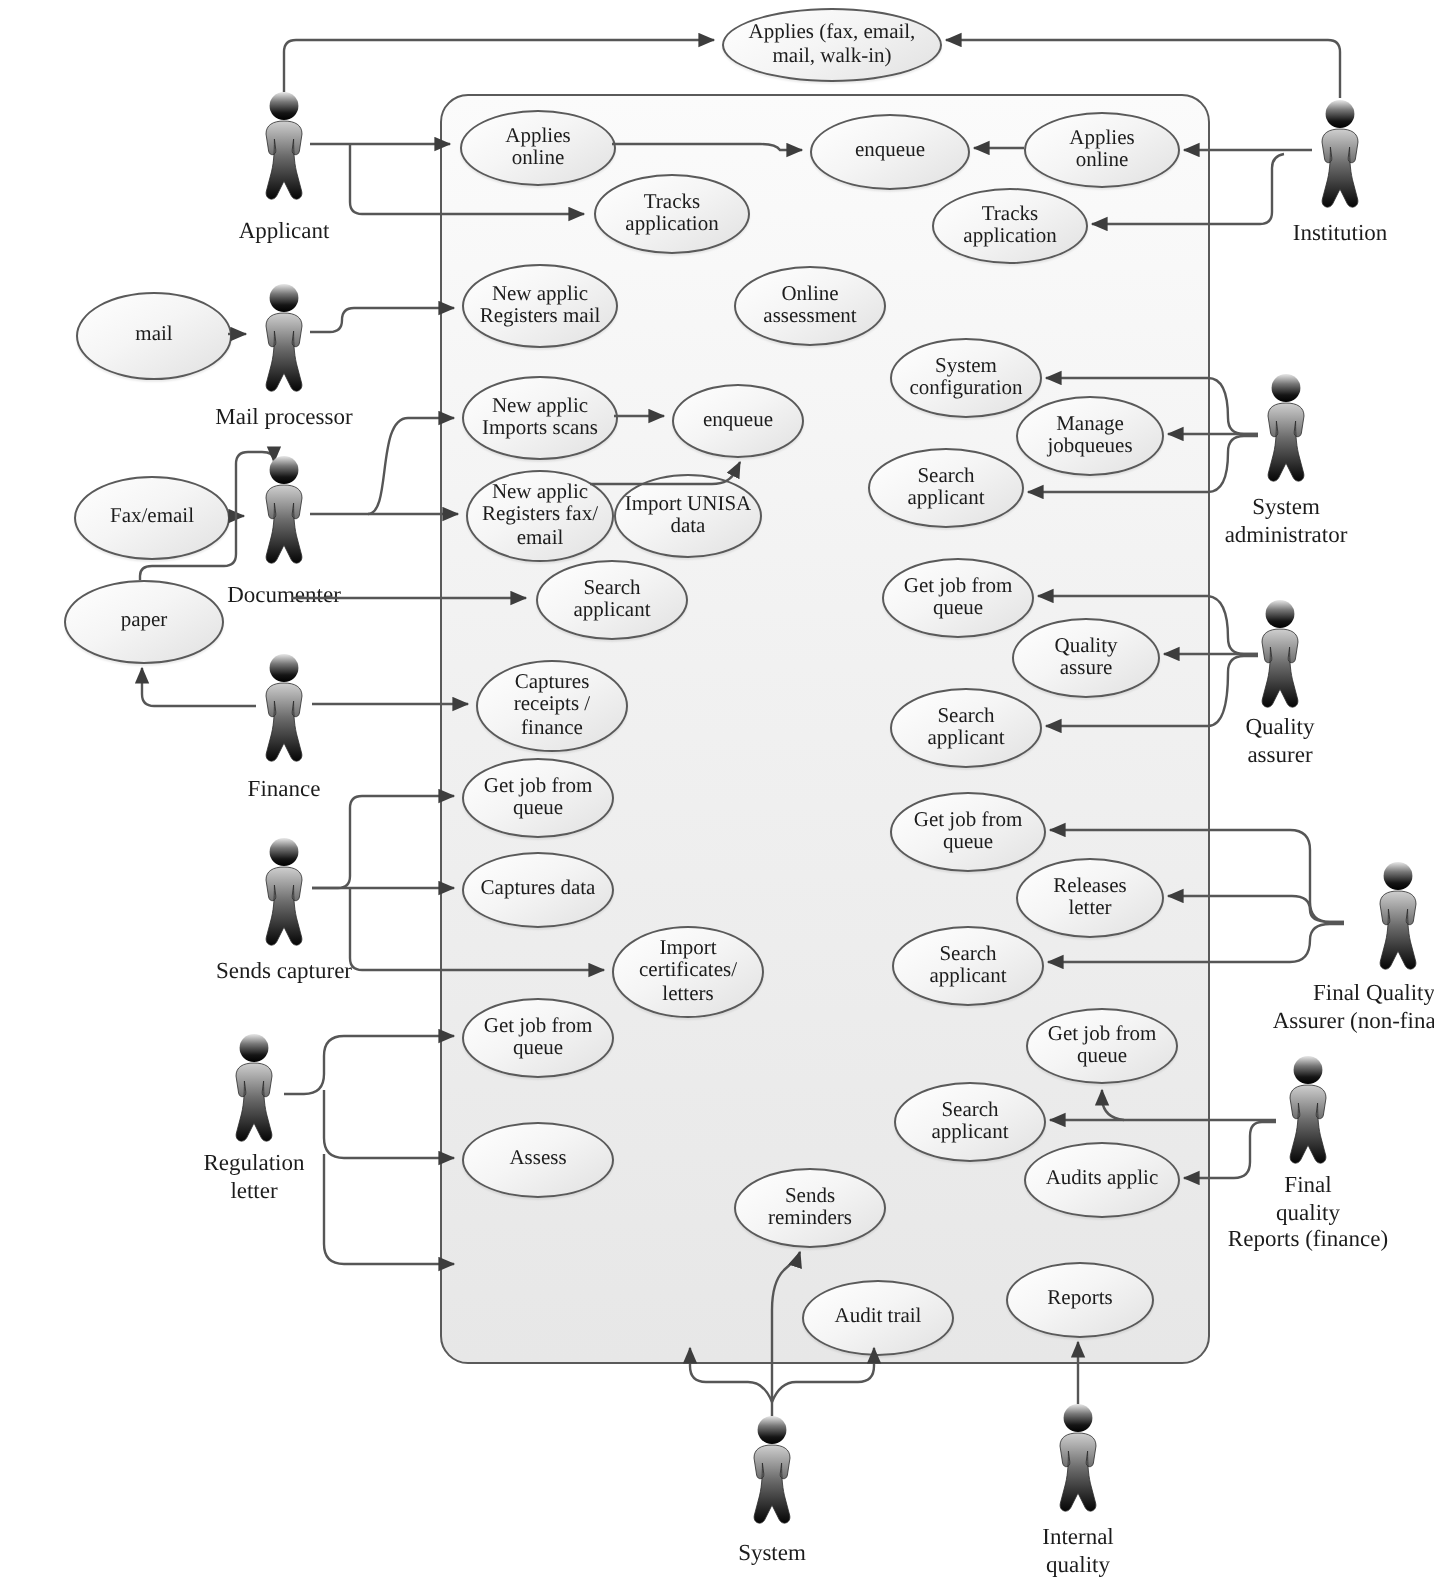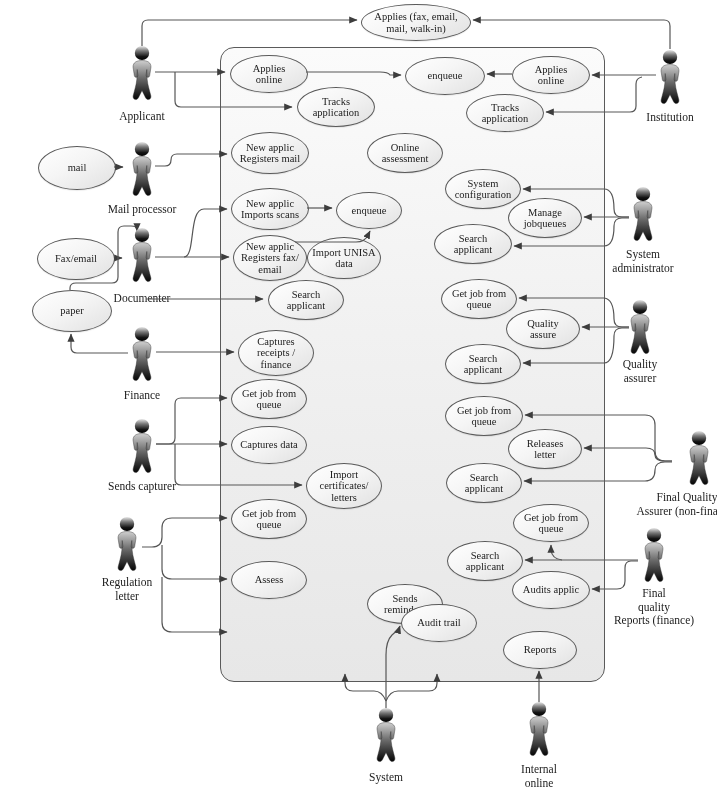--- a/index.html
+++ b/index.html
@@ -84,33 +84,33 @@
   <div class="uc" style="left:199px;top:499px;width:74px;height:38px">Get job from
 queue</div>
   <div class="uc" style="left:481px;top:504px;width:74px;height:36px">Get job from
 queue</div>
   <div class="uc" style="left:415px;top:541px;width:74px;height:38px">Search
 applicant</div>
   <div class="uc" style="left:199px;top:561px;width:74px;height:36px">Assess</div>
   <div class="uc" style="left:480px;top:571px;width:76px;height:36px">Audits applic</div>
   <div class="uc" style="left:335px;top:584px;width:74px;height:38px">Sends
 reminders</div>
-  <div class="uc" style="left:369px;top:604px;width:74px;height:36px">Audit trail</div>
+  <div class="uc" style="left:369px;top:640px;width:74px;height:36px">Audit trail</div>
   <div class="uc" style="left:471px;top:631px;width:72px;height:36px">Reports</div>
 
   <div class="actor-label" style="left:55px;top:110px;width:110px">Applicant</div>
   <div class="actor-label" style="left:55px;top:203px;width:110px">Mail processor</div>
   <div class="actor-label" style="left:55px;top:292px;width:110px">Documenter</div>
   <div class="actor-label" style="left:55px;top:389px;width:110px">Finance</div>
   <div class="actor-label" style="left:55px;top:480px;width:110px">Sends capturer</div>
   <div class="actor-label" style="left:40px;top:576px;width:110px">Regulation
 letter</div>
   <div class="actor-label" style="left:299px;top:771px;width:110px">System</div>
   <div class="actor-label" style="left:452px;top:763px;width:110px">Internal
-online</div>
+quality</div>
   <div class="actor-label" style="left:583px;top:111px;width:110px">Institution</div>
   <div class="actor-label" style="left:556px;top:248px;width:110px">System
 administrator</div>
   <div class="actor-label" style="left:553px;top:358px;width:110px">Quality
 assurer</div>
   <div class="actor-label" style="left:593px;top:491px;width:124px">Final Quality
 Assurer (non-finance)</div>
   <div class="actor-label" style="left:562px;top:587px;width:120px">Final
 quality
 Reports (finance)</div>

